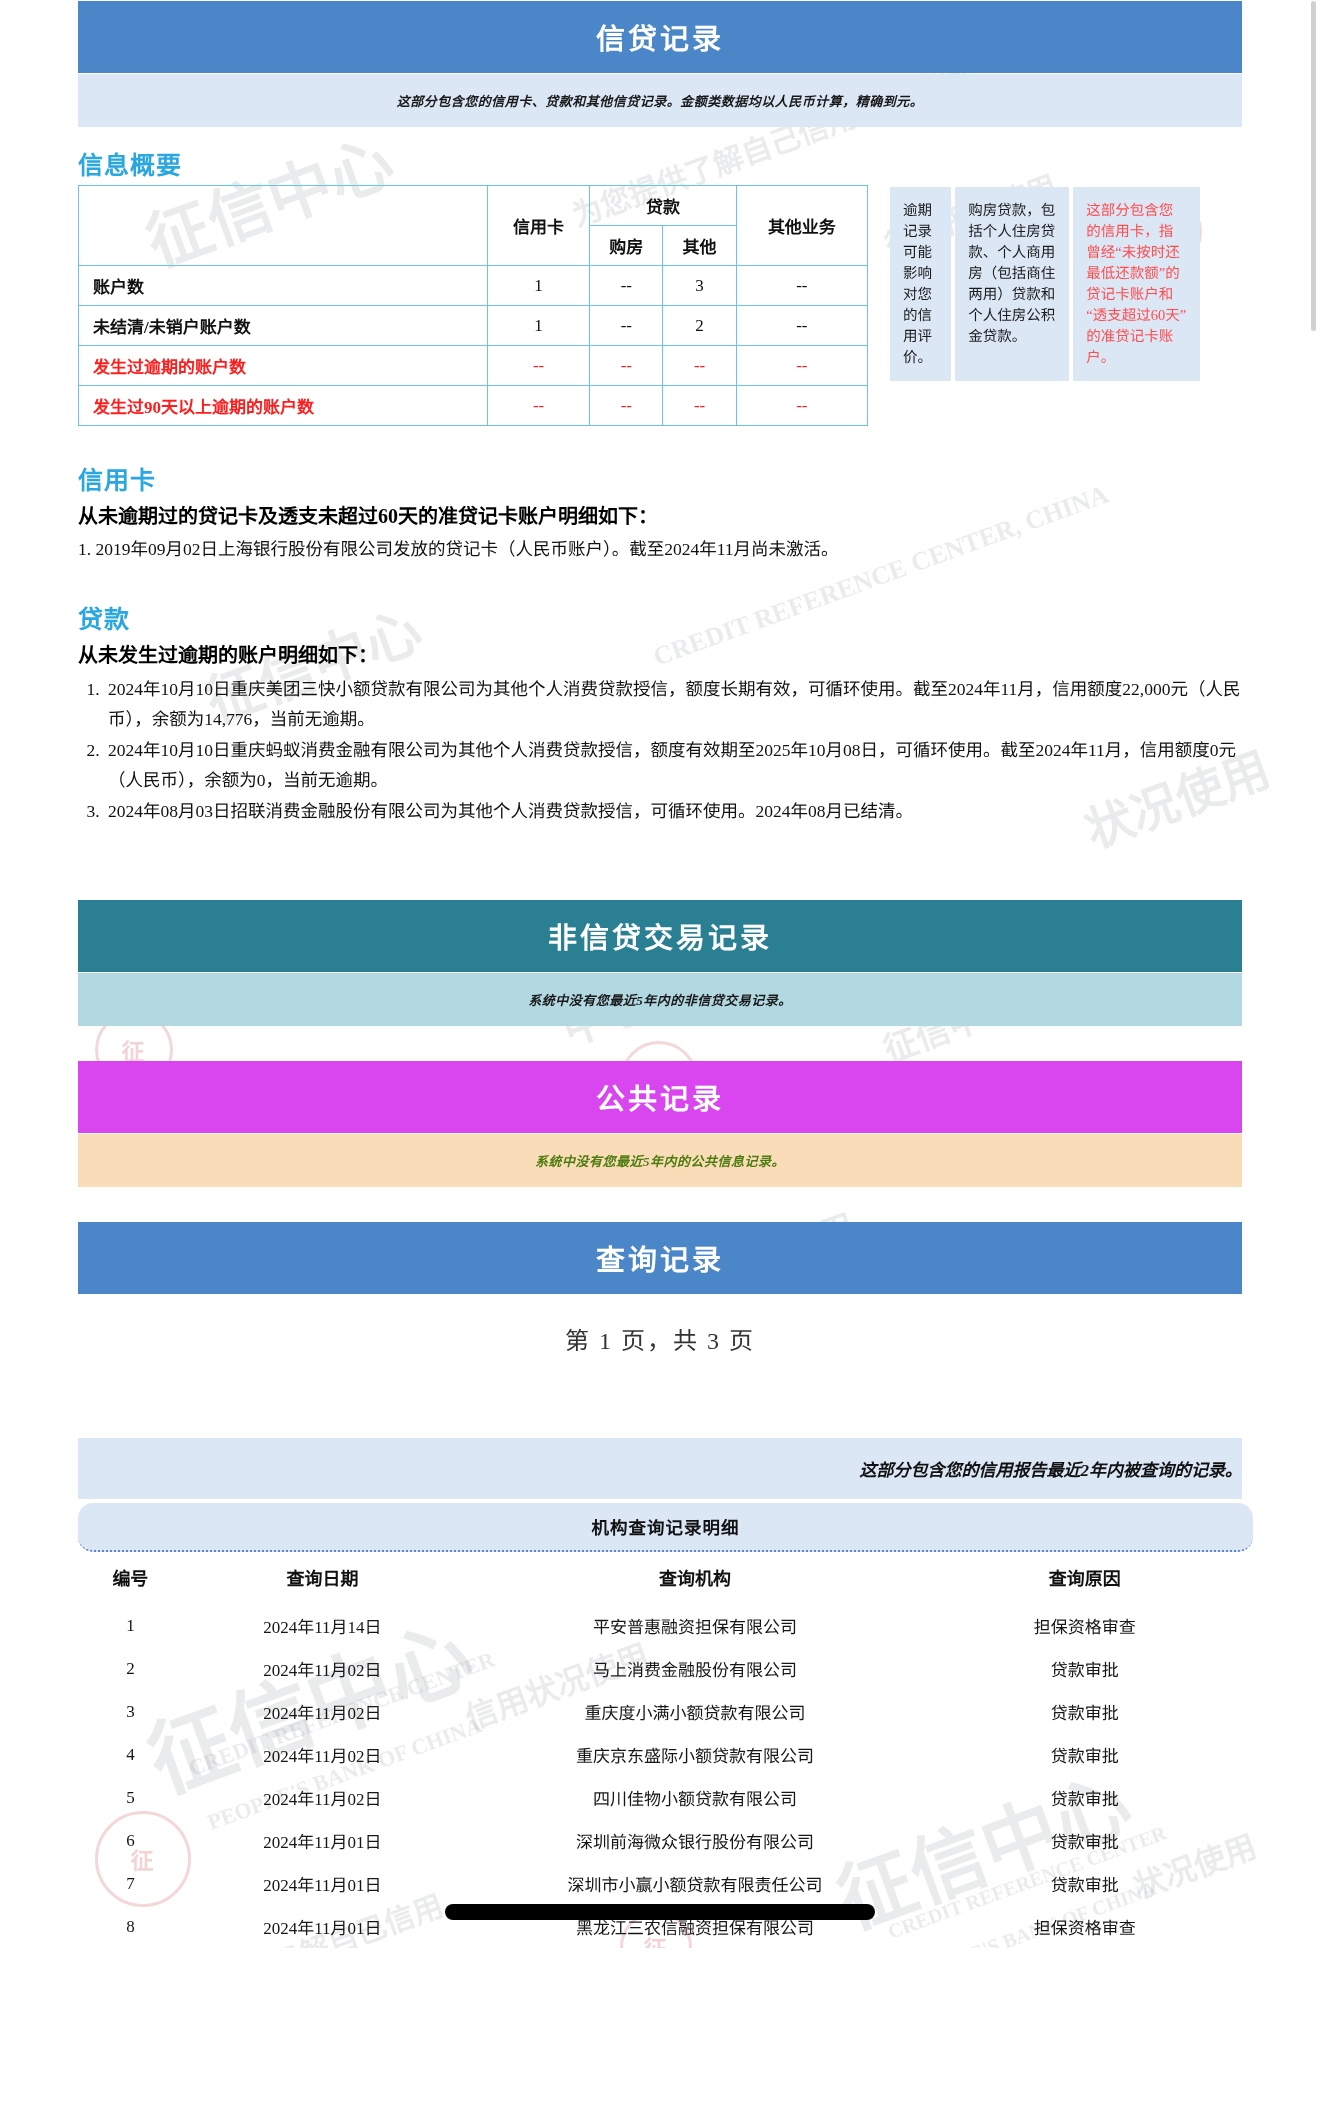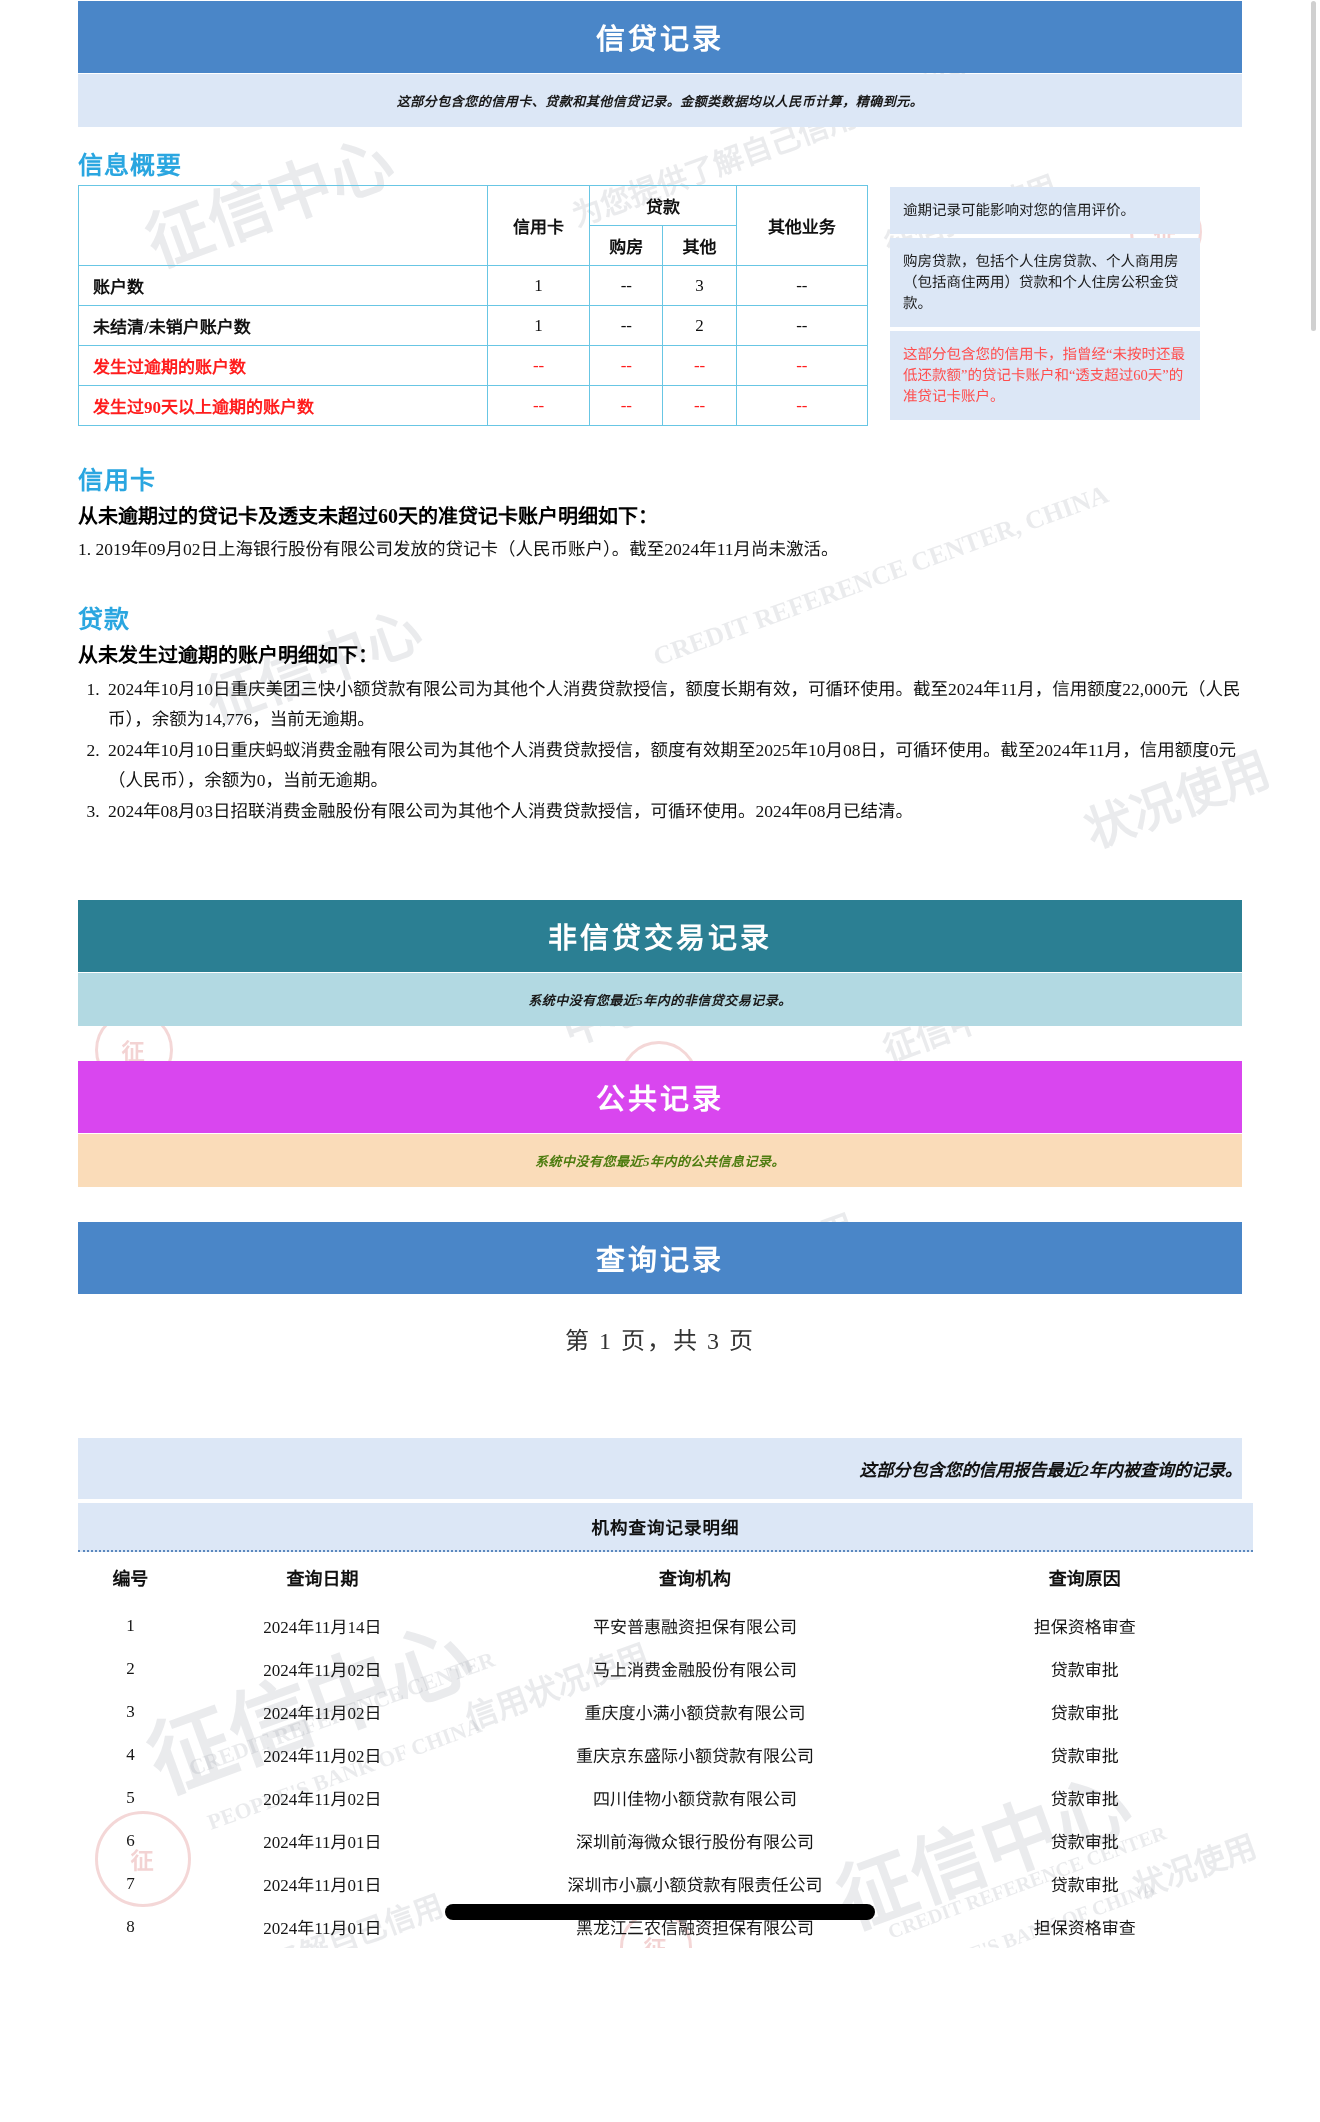--- a/index.html
+++ b/index.html
@@ -121,21 +121,20 @@
     padding-left: 14px;
     font-weight: bold;
   }
   table.summary tr.warn td { color: #ff1d1d; }
   table.summary td.val { font-weight: normal; font-size: 17px; }
   table.summary .blank { height: 76px; }
 
   .notes {
     width: 310px;
     display: flex;
-    flex-direction: column;
     gap: 4px;
     margin-top: 2px;
   }
   .note {
     background: #dce7f6;
     padding: 13px 13px;
     font-size: 14.5px;
     line-height: 1.45;
     color: #1b1b1b;
   }
@@ -182,20 +181,21 @@
   }
   .table-caption {
     margin: 4px 67px 0 78px;
     background: #dce7f6;
     text-align: center;
     font-weight: bold;
     font-size: 17.5px;
     padding: 11px 0;
     border-bottom: 2px dotted #5b88bd;
     letter-spacing: 1px;
+    border-radius: 15px;
   }
   table.queries {
     margin: 0 78px;
     width: calc(100% - 156px);
     border-collapse: collapse;
     font-size: 17px;
   }
   table.queries th {
     font-weight: bold;
     padding: 12px 0 14px;

